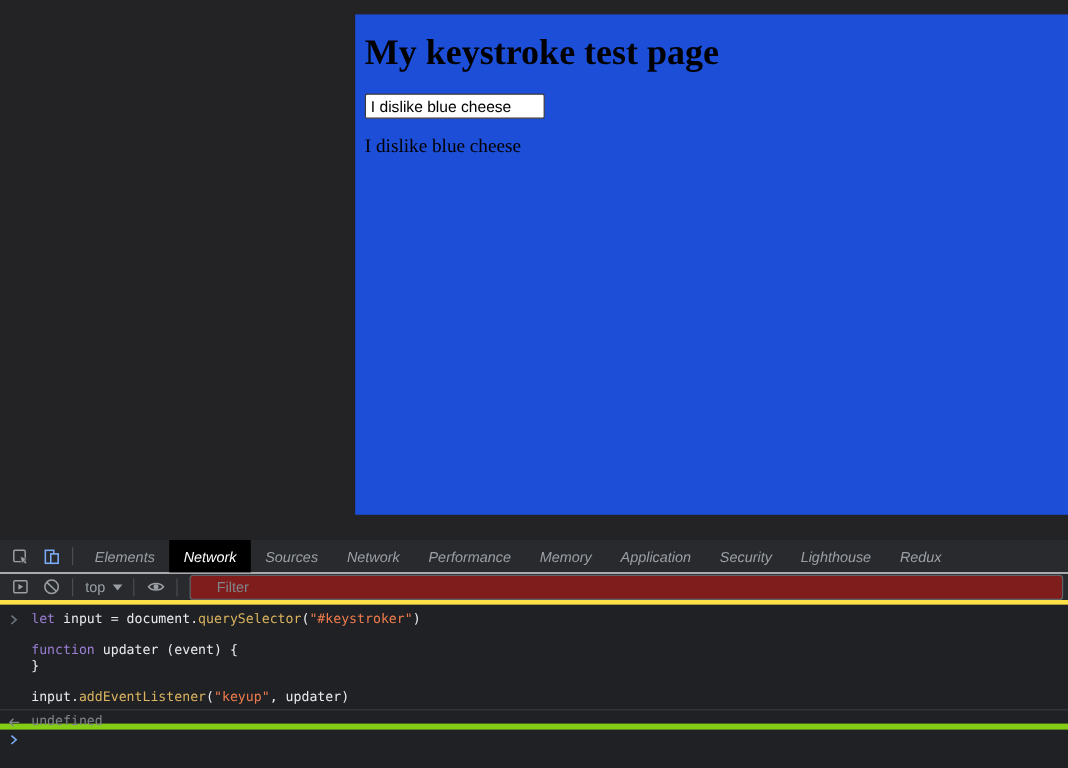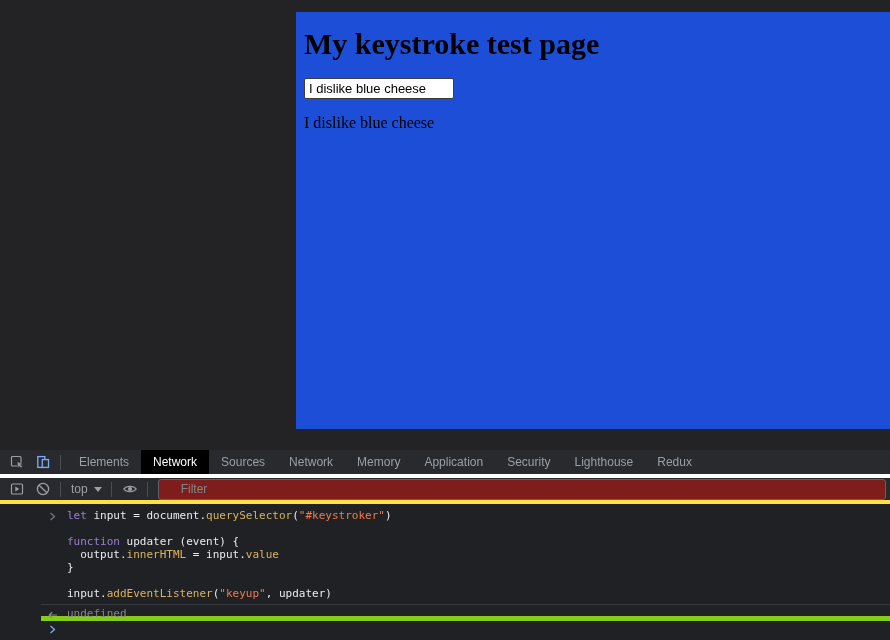--- a/index.html
+++ b/index.html
@@ -31,21 +31,22 @@
     font-family:"Liberation Serif", serif; font-size:16px; line-height:19px; color:#000;
   }
 
   
   .devtools {
     position:absolute; left:0; top:450px; width:890px; height:190px;
     background:#292a2d; font-size:12px; color:#9aa0a6;
   }
   .tabbar {
     height:28px; display:flex; align-items:center;
-    border-bottom:4px solid #ffffff;
+    border-bottom:1px solid #ffffff;
+    font-style:italic;
   }
   .icon-btn { width:16px; height:16px; display:inline-flex; align-items:center; justify-content:center; flex:none; }
   .ml9 { margin-left:9px; } .ml10 { margin-left:10px; }
   .vdiv { width:1px; height:15px; background:#4a4d51; margin-left:9px; flex:none; }
   .tabs { display:flex; height:100%; margin-left:6px; }
   .tab {
     display:flex; align-items:center; padding:0 12px; height:100%;
     color:#9aa0a6; white-space:nowrap; cursor:default;
   }
   .tab.active { background:#000000; color:#ffffff; }
@@ -64,21 +65,21 @@
   .filter-input {
     flex:1; height:21px; margin-left:10px; margin-right:4px;
     background:#7f1d1d; border:1px solid #5f6368; border-radius:3px;
     color:#e8eaed; font-size:12px; padding:0 22px; outline:none;
     font-family:"Liberation Sans", sans-serif;
   }
   .filter-input::placeholder { color:#80868b; }
 
   .console-output {
     position:relative; height:136px; overflow:hidden; background:#202124;
-    font-family:"DejaVu Sans Mono", monospace; font-size:11px;padding-left:41px;
+    font-family:"DejaVu Sans Mono", monospace; font-size:11px;
   }
   .echo-block { position:relative; padding:5px 0 4px 26px; border-bottom:1px solid #36393e; }
   .prompt-echo { position:absolute; left:8px; top:7px; }
   .console-line { height:13px; line-height:13px; white-space:pre; }
   .tok-kw { color:#9a7fd5; }
   .tok-pl { color:#e8eaed; }
   .tok-pr { color:#d9b35f; }
   .tok-st { color:#ee7b4d; }
   .result-row {
     position:relative; height:16px; line-height:13px; padding:2px 0 1px 26px;
@@ -118,20 +119,23 @@
           <span>Elements</span>
         </div>
         <div class="tab active">
           <span>Network</span>
         </div>
         <div class="tab">
           <span>Sources</span>
         </div>
         <div class="tab">
           <span>Network</span>
+        </div>
+        <div class="tab">
+          <span>Performance</span>
         </div>
         <div class="tab">
           <span>Memory</span>
         </div>
         <div class="tab">
           <span>Application</span>
         </div>
         <div class="tab">
           <span>Security</span>
         </div>
@@ -177,21 +181,20 @@
     <div class="echo-block">
       <span class="prompt-echo">
         <svg width="7" height="9" viewBox="0 0 7 9">
             <path d="M1.5 1 L5.5 4.5 L1.5 8" fill="none" stroke="#6e7681" stroke-width="1.3"></path>
           </svg>
       </span>
       <div>
           <div class="console-line"><span class="tok-kw">let </span><span class="tok-pl">input = document.</span><span class="tok-pr">querySelector</span><span class="tok-pl">(</span><span class="tok-st">"#keystroker"</span><span class="tok-pl">)</span></div>
           <div class="console-line">&nbsp;</div>
           <div class="console-line"><span class="tok-kw">function </span><span class="tok-pl">updater (event) {</span></div>
-          <div class="console-line"><span class="tok-pl">  output.</span><span class="tok-pr">innerHTML</span><span class="tok-pl"> = input.</span><span class="tok-pr">value</span></div>
           <div class="console-line"><span class="tok-pl">}</span></div>
           <div class="console-line">&nbsp;</div>
           <div class="console-line"><span class="tok-pl">input.</span><span class="tok-pr">addEventListener</span><span class="tok-pl">(</span><span class="tok-st">"keyup"</span><span class="tok-pl">, updater)</span></div>
         </div>
     </div>
     <div class="result-row">
       <span class="result-arrow">
         <svg width="10" height="8" viewBox="0 0 10 8">
             <path d="M4.2 1 L1.2 4 L4.2 7 M1.2 4 H9" fill="none" stroke="#81868b" stroke-width="1.2"></path>
           </svg>

